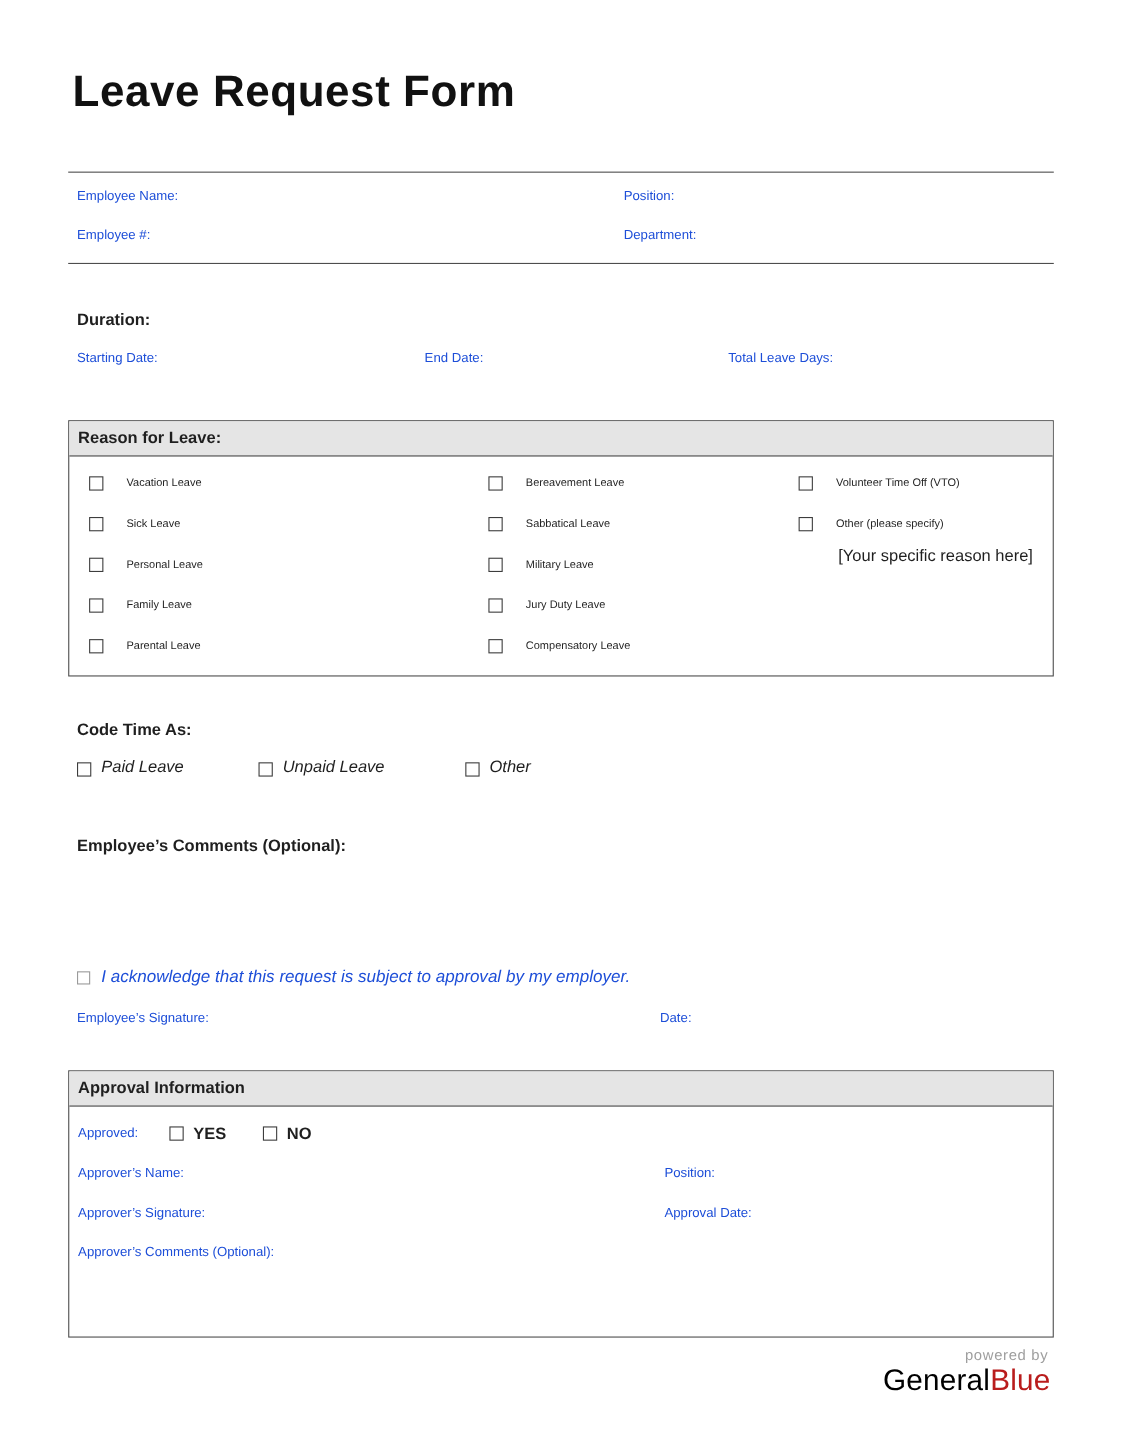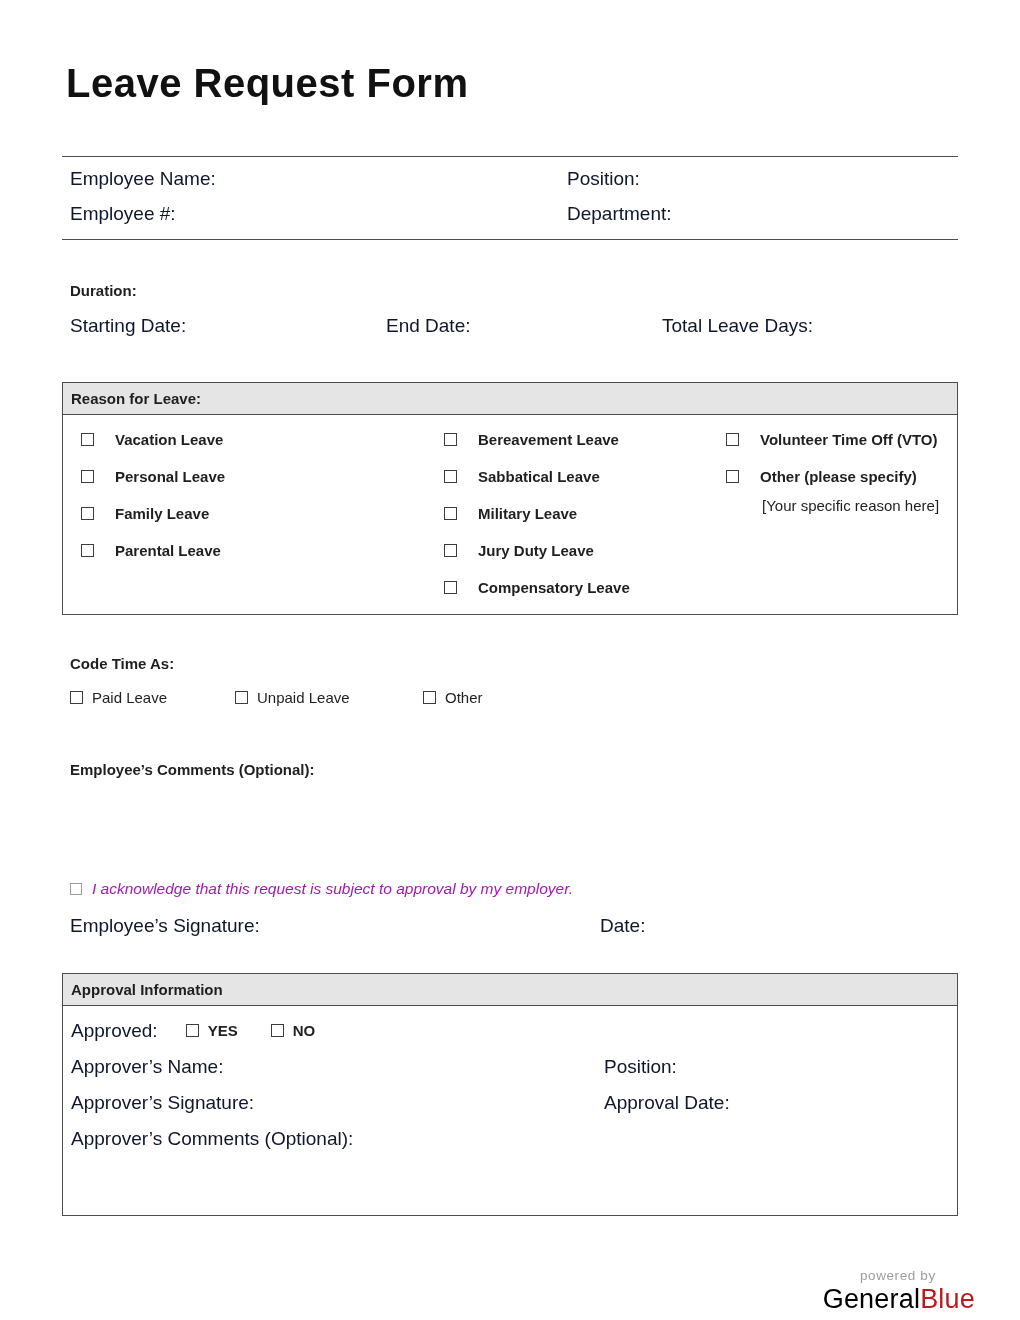--- a/index.html
+++ b/index.html
@@ -16,21 +16,21 @@
 
   h1.title {
     font-size: 40px;
     font-weight: 700;
     letter-spacing: 0.5px;
     color: #111;
     margin: 60px 0 0 4px;
     line-height: 1.15;
   }
 
-  .txt { font-size: 19px; line-height: 21px; color: #0f172a; }
+  .txt { font-size: 12px; line-height: 21px; color: #1d4ed8; }
 
   
   .emp-table {
     margin-top: 50px;
     border-top: 1px solid #4d4d4d;
     border-bottom: 1px solid #4d4d4d;
     padding: 4px 0 8px 0;
   }
   .row2 {
     display: grid;
@@ -74,46 +74,46 @@
     padding-left: 18px;
   }
   .cb {
     display: inline-block;
     width: 13px;
     height: 13px;
     border: 1.4px solid #3d3d3d;
     background: #fff;
     flex: 0 0 auto;
   }
-  .cbrow .lbl { margin-left: 21px; font-size: 15px; font-weight: bold; }
+  .cbrow .lbl { margin-left: 21px; font-size: 10px; }
   .specify-note {
     margin-left: 36px;
     padding-left: 18px;
     font-size: 15px;
     line-height: 21px;
     width: 200px;
   }
 
   
   .codetime-section { margin-top: 40px; }
   .codetime-options { display: flex; margin-top: 17px; padding-left: 8px; }
-  .ct-item { display: flex; align-items: center; }
+  .ct-item { display: flex; align-items: flex-end; font-style: italic; }
   .ct-item .lbl { margin-left: 9px; font-size: 15px; }
   .ct-item.i0 { width: 165px; }
   .ct-item.i1 { width: 188px; }
 
   .comments-head { margin-top: 55px; padding-left: 8px; font-size: 15px; font-weight: 700; }
 
   
   .ack-row {
     margin-top: 102px;
     padding-left: 8px;
     display: flex;
     align-items: center;
-    color: #a21caf;
+    color: #1d4ed8;
   }
   .ack-row .cb { border-color: #9a9a9a; width: 12px; height: 12px; }
   .ack-row .lbl { margin-left: 10px; font-size: 15.5px; font-style: italic; }
 
   .sig-row {
     display: grid;
     grid-template-columns: 530px 1fr;
     padding: 0 8px;
     margin-top: 17px;
   }
@@ -124,24 +124,23 @@
   .ap-row { padding: 7px 8px; display: block; height: 36px; display: flex; align-items: center; }
   .ap-row.two { display: grid; grid-template-columns: 497px 1fr; align-items: center; gap: 36px; }
   .approved-row .cb { margin-left: 0; }
   .approved-label { margin-right: 28px; }
   .yesno { display: flex; align-items: center; margin-right: 33px; }
   .yesno .lbl { font-weight: 700; margin-left: 9px; font-size: 15px; }
 
   
   .footer {
     position: absolute;
-    right: 45px;
+    right: 65px;
     top: 1224px;
-    text-align: center;
-    margin-top: 44px;
+    text-align: right;
   }
   .powered-by {
     font-size: 13.5px;
     color: #9e9e9e;
     letter-spacing: 0.6px;
     margin-right: 2px;
   }
   .brand { font-size: 27px; line-height: 32px; letter-spacing: 0.2px; }
   .brand .g { color: #000000; }
   .brand .b { color: #b91c1c; }
@@ -177,20 +176,24 @@
     <div class="boxed-header">Reason for Leave:</div>
     <div class="reason-body">
 
       <div>
         <div class="cbrow">
           <span class="cb"></span>
           <span class="lbl">Vacation Leave</span>
         </div>
         <div class="cbrow">
           <span class="cb"></span>
+          <span class="lbl">Sick Leave</span>
+        </div>
+        <div class="cbrow">
+          <span class="cb"></span>
           <span class="lbl">Personal Leave</span>
         </div>
         <div class="cbrow">
           <span class="cb"></span>
           <span class="lbl">Family Leave</span>
         </div>
         <div class="cbrow">
           <span class="cb"></span>
           <span class="lbl">Parental Leave</span>
         </div>

